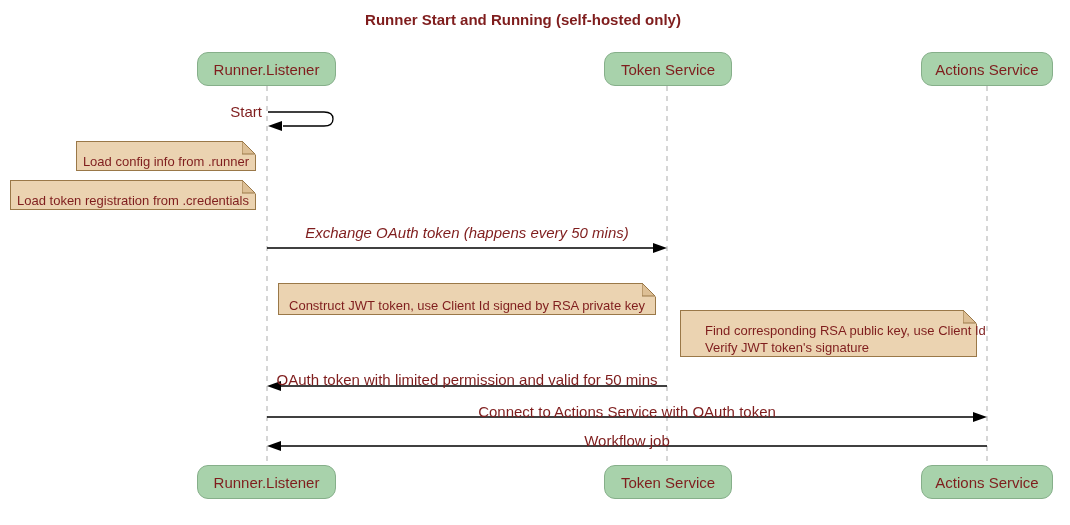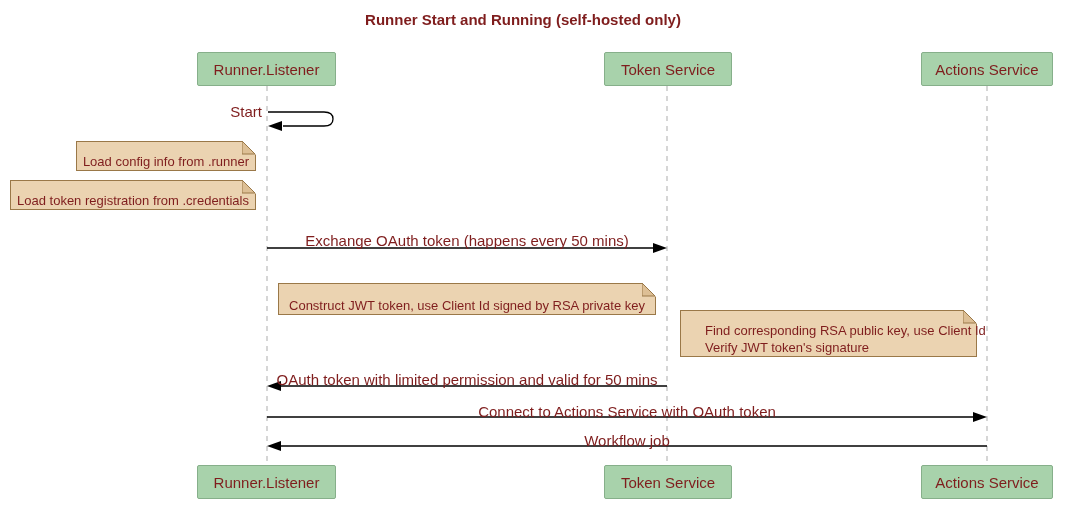--- a/index.html
+++ b/index.html
@@ -7,21 +7,21 @@
     position:relative; width:1070px; height:525px; background:#ffffff;
     font-family:"Liberation Sans", sans-serif; color:#7f1d1d; overflow:hidden;
   }
   .title {
     position:absolute; top:11px; left:0; width:1046px; text-align:center;
     font-size:15px; font-weight:bold;
   }
   .overlay { position:absolute; top:0; left:0; }
   .actor {
     position:absolute; height:34px; box-sizing:border-box;
-    background:#a8d2ab; border:1px solid #86af8a; border-radius:2px;
+    background:#a8d2ab; border:1px solid #86af8a; border-radius:11px;
     display:flex; align-items:center; justify-content:center;
     font-size:15px;
   }
   .note {
     position:absolute; box-sizing:border-box;
     background:#ebd3b1; border:1px solid #9a7848;
     display:flex; flex-direction:column; justify-content:flex-end;
     font-size:13px; line-height:17px; padding:0 24px;
   }
   .note.centered { align-items:center; text-align:center; }
@@ -85,21 +85,21 @@
     <span>Runner.Listener</span>
   </div>
   <div class="actor" style="left:604px; top:465px; width:128px;">
     <span>Token Service</span>
   </div>
   <div class="actor" style="left:921px; top:465px; width:132px;">
     <span>Actions Service</span>
   </div>
 
   <div class="msg-label right" style="left:197px; top:103px; width:65px;">Start</div>
-  <div class="msg-label" style="left:272px; top:232px; width:390px;">Exchange OAuth token (happens every 50 mins)</div>
+  <div class="msg-label" style="left:272px; top:224px; width:390px;font-style:italic;">Exchange OAuth token (happens every 50 mins)</div>
   <div class="msg-label" style="left:272px; top:371px; width:390px;">OAuth token with limited permission and valid for 50 mins</div>
   <div class="msg-label" style="left:272px; top:403px; width:710px;">Connect to Actions Service with OAuth token</div>
   <div class="msg-label" style="left:272px; top:432px; width:710px;">Workflow job</div>
 
   <div class="note centered" style="left:76px; top:141px; width:180px; height:30px;">
     <svg class="fold" width="14" height="14" viewBox="0 0 14 14">
       <path d="M0 0 H14 V14 Z" fill="#ffffff"></path>
       <path d="M0 0 L13 13 L0 13 Z" fill="#ddbf95" stroke="#9a7848" stroke-width="1"></path>
     </svg>
     <span class="line">Load config info from .runner</span>

